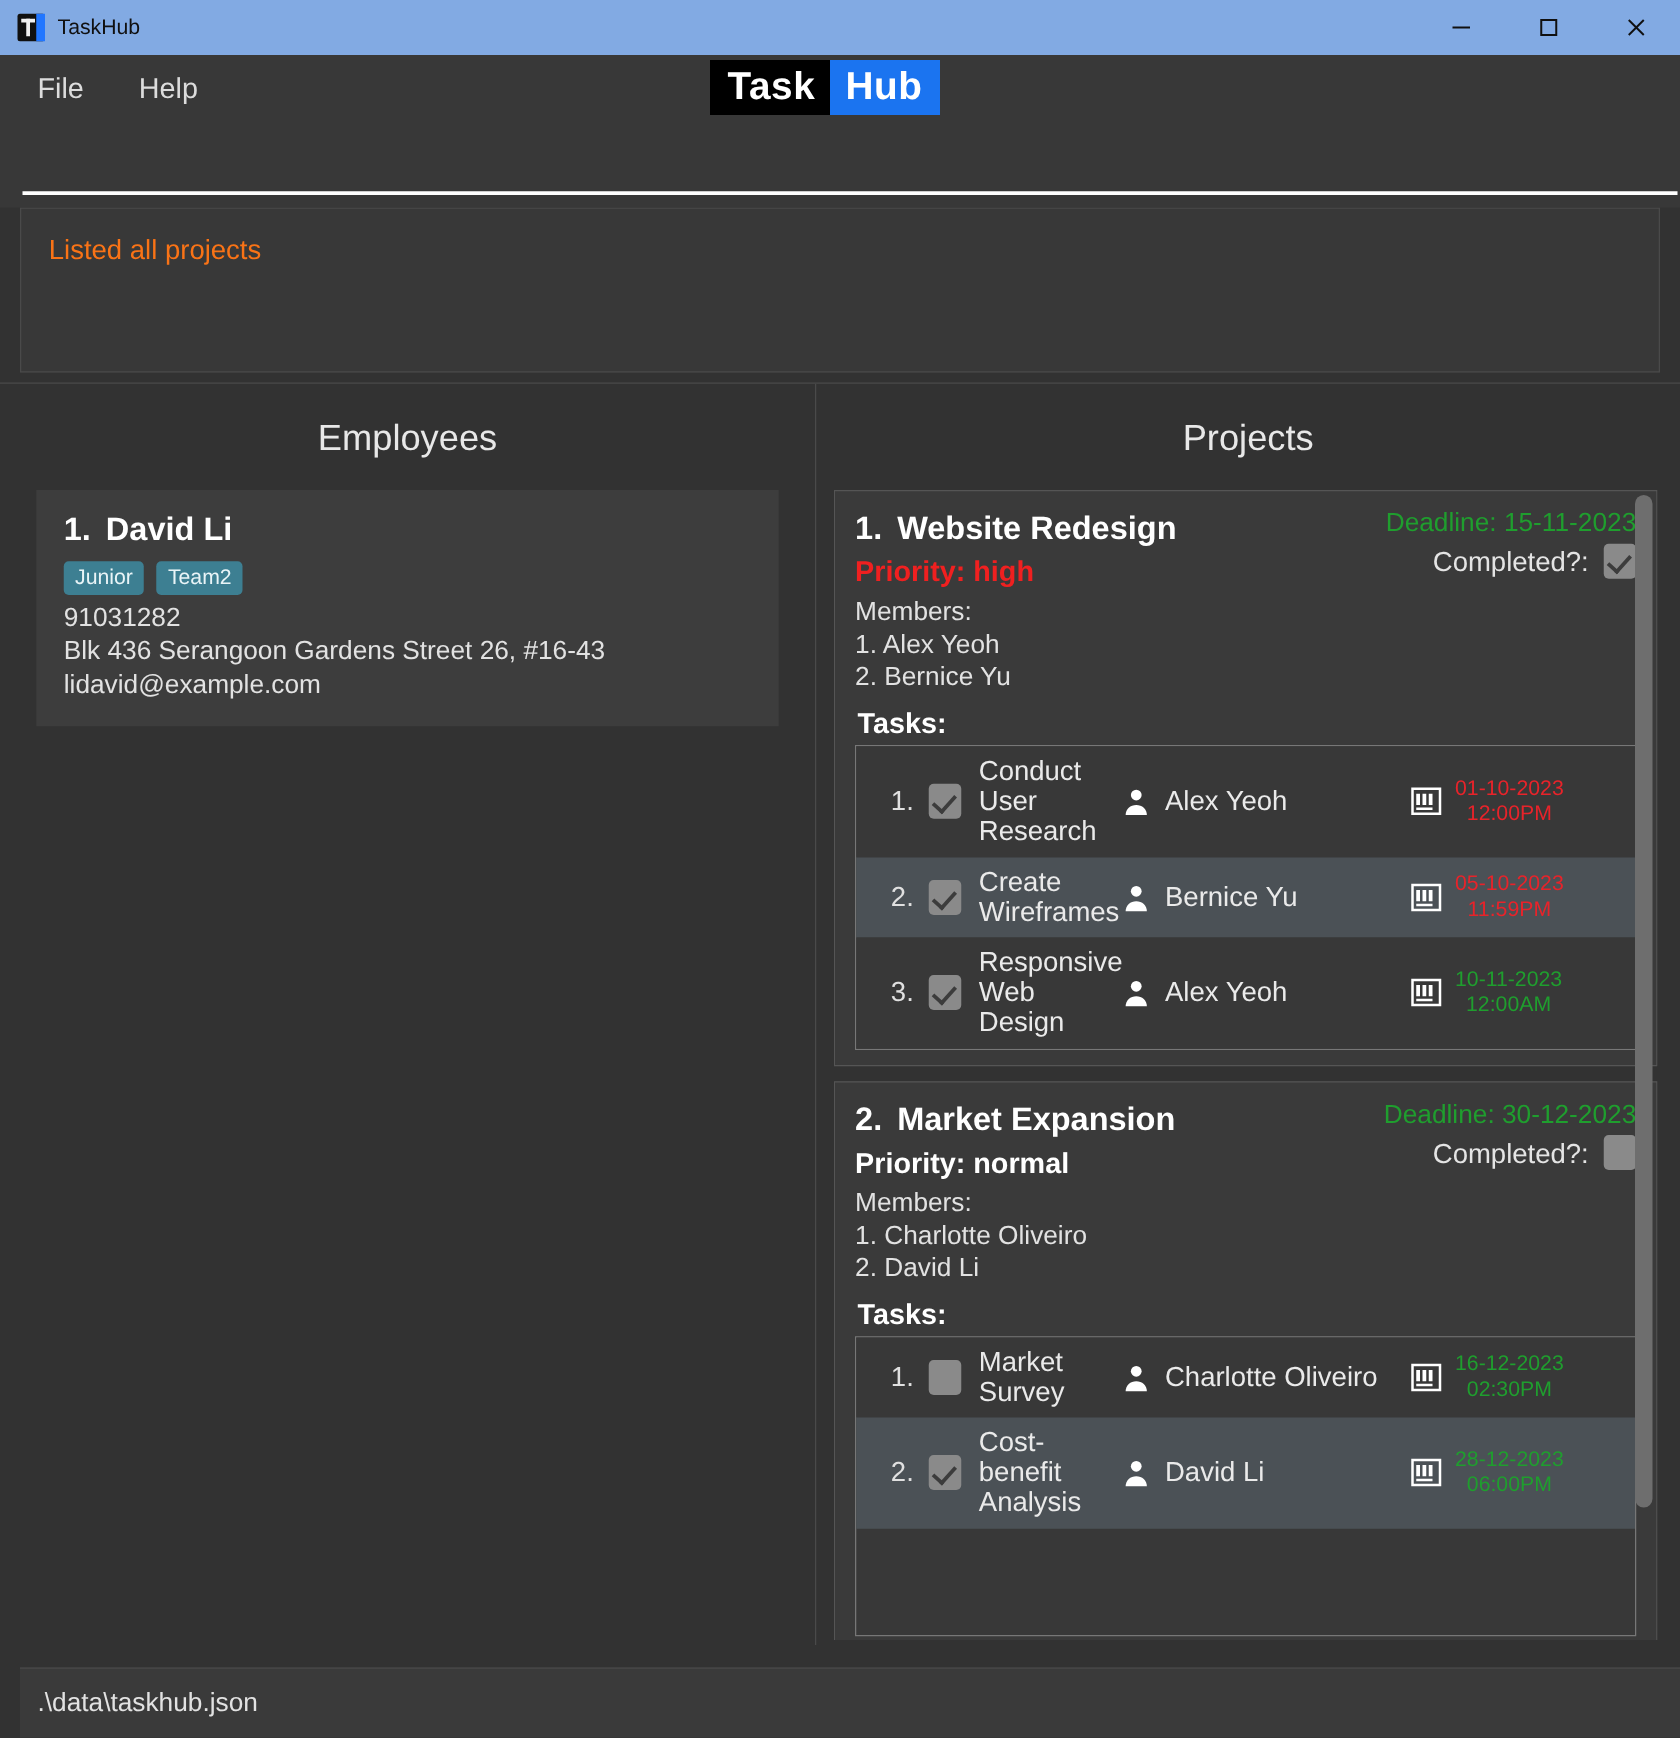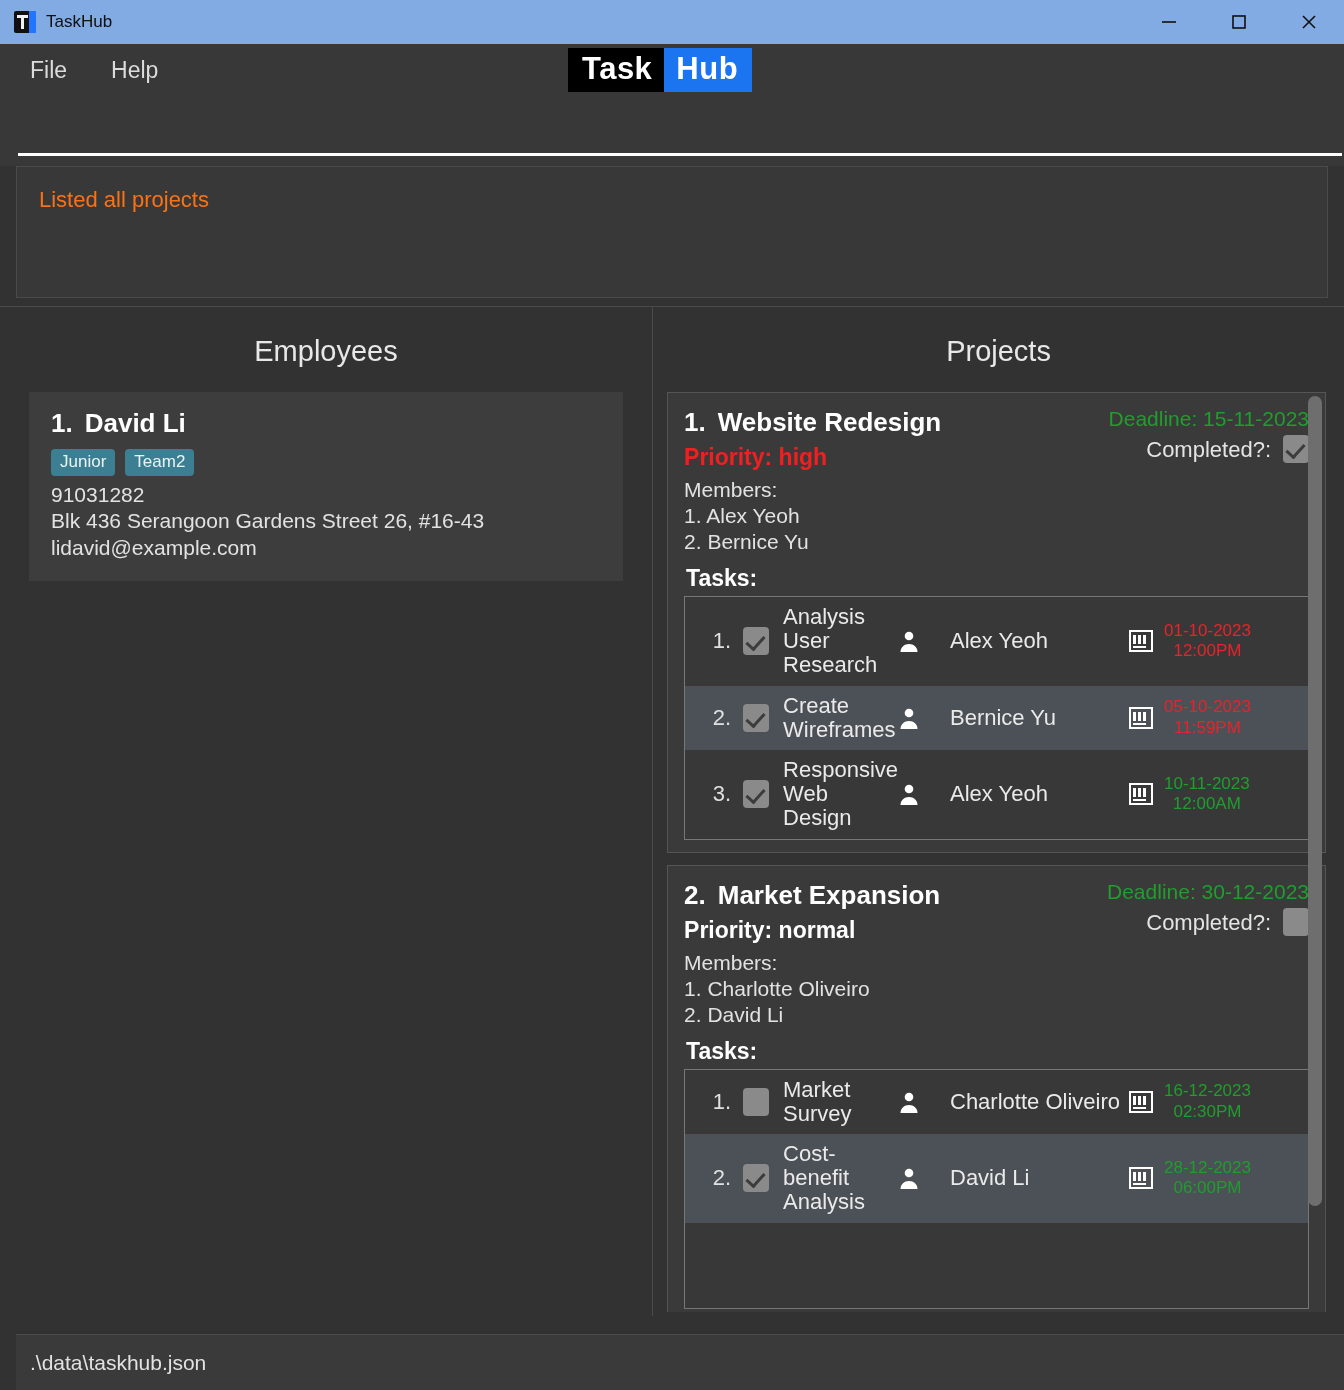--- a/index.html
+++ b/index.html
@@ -150,21 +150,21 @@
   .tasks-box {
     border: 1px solid #777; background: #383838; min-height: 240px;
   }
   .task-row {
     display: flex; align-items: center; padding: 8px 10px;
     background: #383838;
   }
   .task-row.alt { background: #4b5156; }
   .task-num { width: 36px; font-size: 22px; color: #e0e0e0; text-align: right; margin-right: 12px; }
   .task-name { flex: 1; font-size: 22px; color: #eaeaea; line-height: 1.1; margin-left: 14px; max-width: 230px; }
-  .task-owner { display: flex; align-items: center; gap: 30px; width: 230px; }
+  .task-owner { display: flex; align-items: center; gap: 12px; width: 230px; }
   .task-owner .nm { font-size: 22px; color: #eaeaea; line-height: 1.1; }
   .task-date { display: flex; align-items: center; gap: 10px; width: 170px; }
   .task-date .dt { font-size: 17px; line-height: 1.2; text-align: center; white-space: nowrap; }
   .dt.red   { color: #e8232a; }
   .dt.green { color: #1f9e2e; }
 
   .icon-person { width: 22px; height: 24px; flex: none; }
   .icon-cal { width: 26px; height: 26px; flex: none; }
 
   .scrollbar {
@@ -271,21 +271,21 @@
               <span class="cbox checked"></span>
             </div>
           </div>
         </div>
         <div class="tasks-label">Tasks:</div>
         <div class="tasks-box">
 
           <div class="task-row">
             <span class="task-num">1.</span>
             <span class="cbox checked"></span>
-            <span class="task-name">Analysis User Research</span>
+            <span class="task-name">Conduct User Research</span>
             <span class="task-owner">
               <svg class="icon-person" viewBox="0 0 22 24">
                   <circle cx="11" cy="7" r="4.3" fill="#fff"></circle>
                   <path d="M2.5 23c0-4.7 3.8-8 8.5-8s8.5 3.3 8.5 8z" fill="#fff"></path>
                 </svg>
               <span class="nm">Alex Yeoh</span>
             </span>
             <span class="task-date">
               <svg class="icon-cal" viewBox="0 0 26 26">
                   <rect x="2" y="3" width="22" height="20" fill="none" stroke="#fff" stroke-width="2"></rect>

